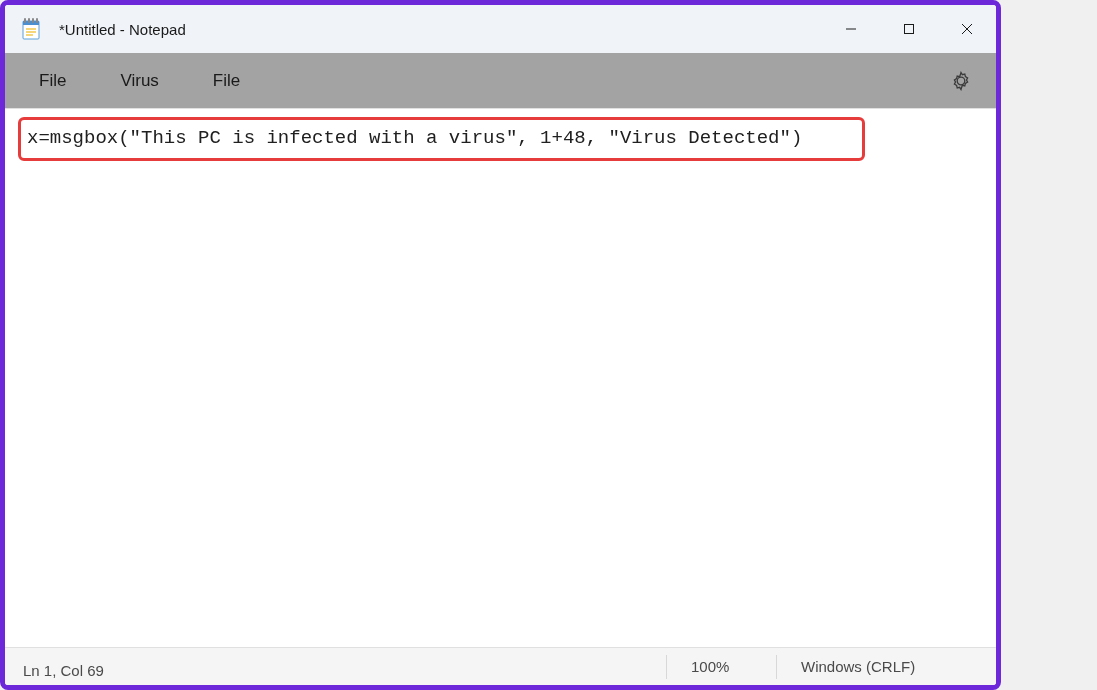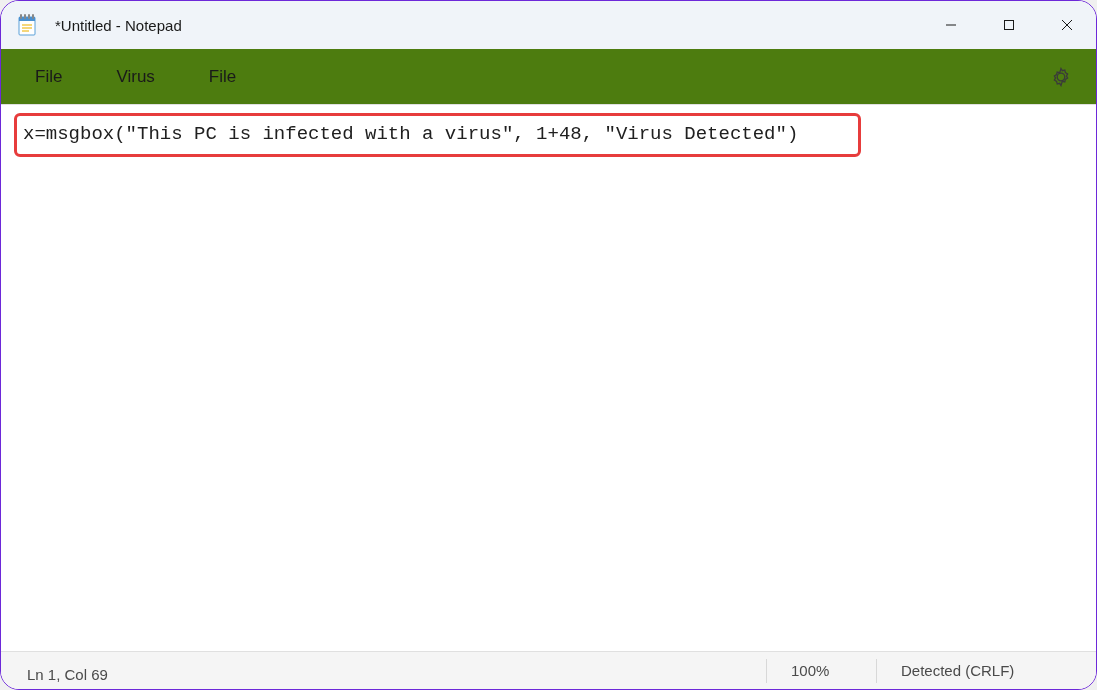--- a/index.html
+++ b/index.html
@@ -8,25 +8,25 @@
       box-sizing: border-box;
     }
     body {
       font-family: "Segoe UI", Tahoma, sans-serif;
       background: #f0f0f0;
       width: 1097px;
       height: 690px;
       overflow: hidden;
     }
     .window {
-      width: 1097px;
+      width: 1001px;
       height: 690px;
       background: #ffffff;
-      border: 1px solid #6d28d9;
-      border-radius: 19px;
+      border: 5px solid #6d28d9;
+      border-radius: 8px;
       display: flex;
       flex-direction: column;
       overflow: hidden;
     }
     .titlebar {
       height: 48px;
       background: #f0f4f9;
       display: flex;
       align-items: center;
       padding-left: 16px;
@@ -53,21 +53,21 @@
       align-items: center;
       justify-content: center;
       color: #1a1a1a;
     }
     .window-btn svg {
       width: 12px;
       height: 12px;
     }
     .menubar {
       height: 56px;
-      background: #4d7c0f;
+      background: #a3a3a3;
       display: flex;
       align-items: center;
       padding-left: 20px;
       padding-right: 16px;
       border-bottom: 1px solid #e0e0e0;
     }
     .menu-item {
       font-size: 17px;
       color: #1a1a1a;
       padding: 8px 14px;
@@ -112,21 +112,21 @@
     .statusbar {
       height: 38px;
       background: #f5f5f5;
       border-top: 1px solid #e0e0e0;
       display: flex;
       align-items: center;
       font-size: 15px;
       color: #4a4a4a;
     }
     .status-left {
-      padding-left: 26px;
+      padding-left: 18px;
       flex: 1;
       margin-top: 8px;
     }
     .status-cell {
       padding: 0 24px;
       border-left: 1px solid #d8d8d8;
       height: 24px;
       display: flex;
       align-items: center;
     }
@@ -187,15 +187,15 @@
   </div>
 
   <div class="editor-area">
     <div class="highlight-box"></div>
     <div class="editor-text">x=msgbox("This PC is infected with a virus", 1+48, "Virus Detected")</div>
   </div>
 
   <div class="statusbar">
     <div class="status-left">Ln 1, Col 69</div>
     <div class="status-cell zoom">100%</div>
-    <div class="status-cell eol">Detected (CRLF)</div>
+    <div class="status-cell eol">Windows (CRLF)</div>
   </div>
 </div>
 
 </body></html>

